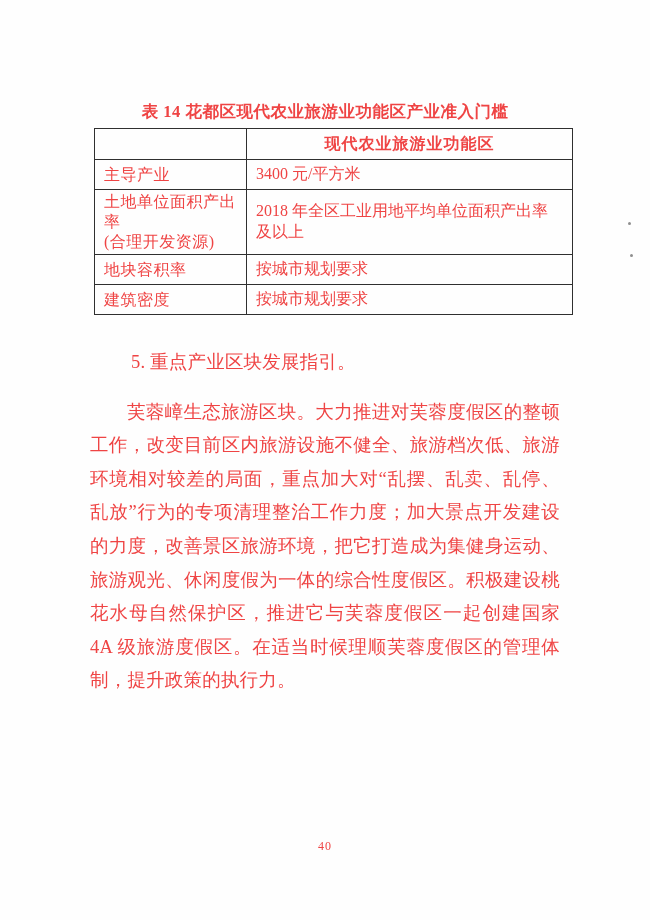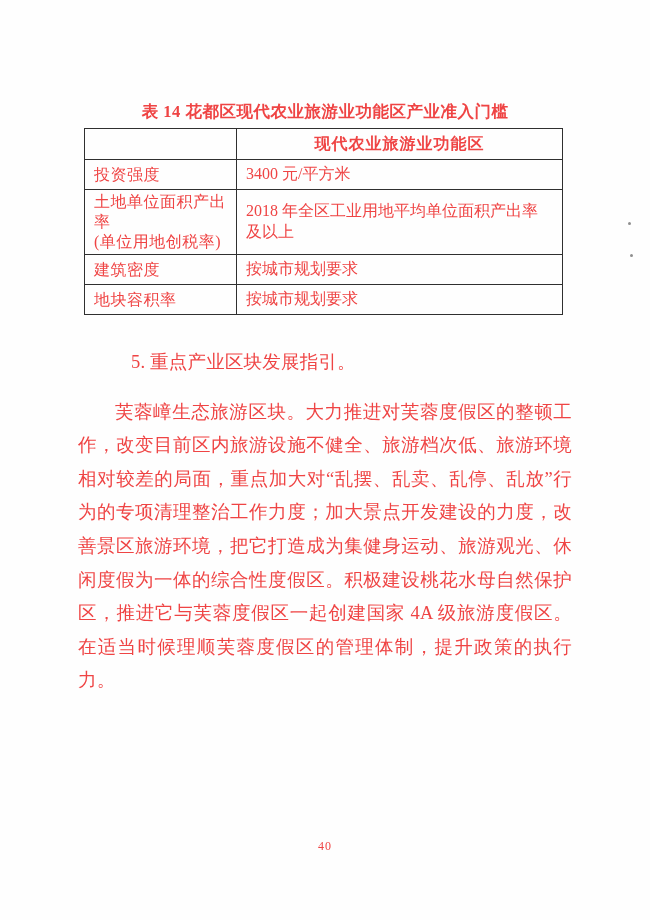--- a/index.html
+++ b/index.html
@@ -28,21 +28,21 @@
     margin-top: 101px;
     text-align: center;
     font-size: 16.5px;
     font-weight: bold;
     letter-spacing: 0.5px;
     line-height: 22px;
     white-space: nowrap;
   }
   table.spec-table {
     margin-top: 5px;
-    margin-left: 6px;
+    margin-left: 16px;
     width: 478px;
     border-collapse: collapse;
     table-layout: fixed;
     font-size: 16px;
   }
   table.spec-table td {
     border: 1.6px solid #2f2f2f;
     padding: 2px 9px;
     vertical-align: middle;
     overflow: hidden;
@@ -65,21 +65,21 @@
     font-size: 18.5px;
     line-height: 33.6px;
     letter-spacing: 0.2px;
   }
   .section-heading {
     margin: 16px;
     text-indent: 2em;
     white-space: nowrap;
   }
   .para {
-    margin: 0;
+    margin: 12px;
     text-indent: 2em;
     text-align: justify;
     text-justify: inter-ideograph;
   }
   .page-number {
     position: absolute;
     left: 0;
     width: 100%;
     bottom: 66px;
     text-align: center;
@@ -108,34 +108,34 @@
       <colgroup>
         <col style="width:152px">
         <col style="width:326px">
       </colgroup>
       <tbody>
         <tr>
           <td class="corner-cell"></td>
           <td class="col-header">现代农业旅游业功能区</td>
         </tr>
         <tr class="r-std">
-          <td class="row-label">投资强度</td>
+          <td class="row-label">主导产业</td>
           <td class="row-value">3400 元/平方米</td>
         </tr>
         <tr class="r-tall">
           <td class="row-label">土地单位面积产出率
-(单位用地创税率)</td>
+(合理开发资源)</td>
           <td class="row-value">2018 年全区工业用地平均单位面积产出率及以上</td>
         </tr>
         <tr class="r-std">
-          <td class="row-label">建筑密度</td>
+          <td class="row-label">地块容积率</td>
           <td class="row-value">按城市规划要求</td>
         </tr>
         <tr class="r-std">
-          <td class="row-label">地块容积率</td>
+          <td class="row-label">建筑密度</td>
           <td class="row-value">按城市规划要求</td>
         </tr>
       </tbody>
     </table>
 
     <div class="body-block">
       <p class="section-heading">5. 重点产业区块发展指引。</p>
       <p class="para">芙蓉嶂生态旅游区块。大力推进对芙蓉度假区的整顿工作，改变目前区内旅游设施不健全、旅游档次低、旅游环境相对较差的局面，重点加大对“乱摆、乱卖、乱停、乱放”行为的专项清理整治工作力度；加大景点开发建设的力度，改善景区旅游环境，把它打造成为集健身运动、旅游观光、休闲度假为一体的综合性度假区。积极建设桃花水母自然保护区，推进它与芙蓉度假区一起创建国家 4A 级旅游度假区。在适当时候理顺芙蓉度假区的管理体制，提升政策的执行力。</p>
     </div>
 

